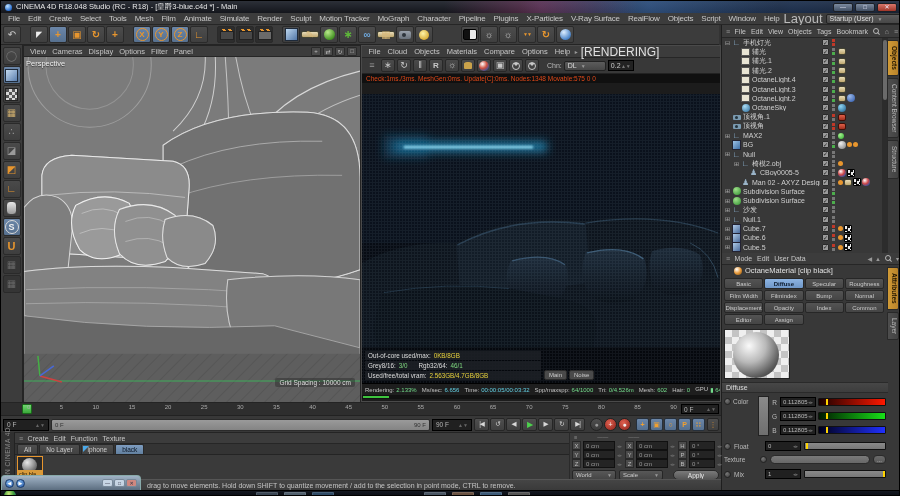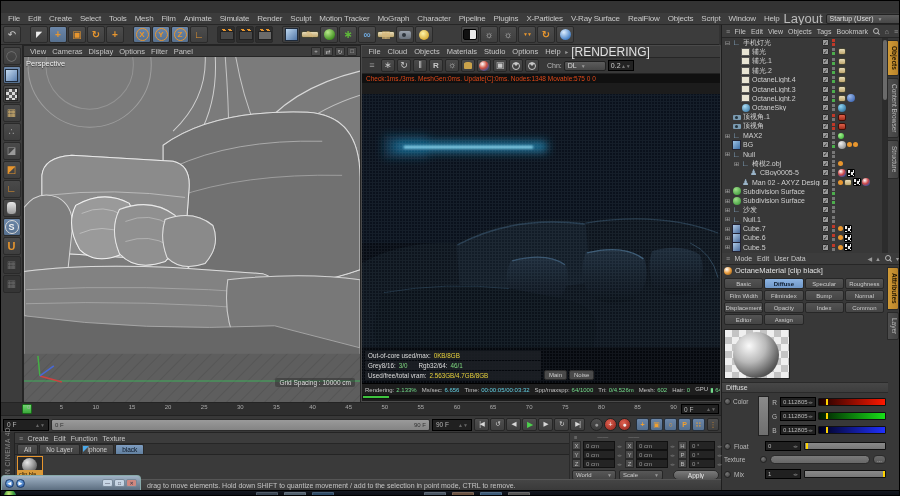--- a/index.html
+++ b/index.html
@@ -167,21 +167,21 @@
   #om-scroll{position:absolute;left:160px;top:13px;width:6px;height:215px;background:#2c2c2c}
   #om-scroll::before{content:"";position:absolute;left:1px;top:2px;width:4px;height:60px;background:#6a6a6a;border-radius:2px}
   .vtabs{position:absolute;right:0;width:14px;display:flex;flex-direction:column;gap:2px;padding-top:2px}
   #om-vtabs{top:13px;height:215px}
   #am-vtabs{top:240px;height:225px}
   .vtab{writing-mode:vertical-rl;transform:none;font-size:6.5px;color:#bbb;background:linear-gradient(90deg,#4e4e4e,#424242);border:1px solid #292929;padding:5px 0;text-align:center;width:12px;border-radius:0 2px 2px 0}
   .vtab.act{background:linear-gradient(90deg,#d09a36,#b9832a);color:#241700;font-weight:bold}
   #am-bar{position:absolute;left:0;top:228px;width:180px;height:12px}
   #am-bar .right{margin-left:auto;display:flex;align-items:center;gap:3px;color:#999;font-size:6px}
   #mat{position:absolute;left:0;top:240px;width:166px;height:225px;background:#383838}
-  #mat-title{position:absolute;left:2px;top:1px;display:flex;align-items:center;gap:3px;font-size:7.5px;color:#e0e0e0}
+  #mat-title{position:absolute;left:12px;top:1px;display:flex;align-items:center;gap:3px;font-size:7.5px;color:#e0e0e0}
   #mat-title .mball{width:8px;height:8px;border-radius:50%;background:radial-gradient(circle at 35% 30%,#fff,#e89b3c 50%,#7a4a10);flex:none}
   #mat-grid{position:absolute;left:2px;top:13px;width:160px;display:grid;grid-template-columns:repeat(4,1fr);gap:1px}
   .mbtn{height:11px;background:linear-gradient(180deg,#535353,#454545);border:1px solid #272727;border-radius:2px;color:#ccc;font-size:6px;display:flex;align-items:center;justify-content:center;white-space:nowrap;overflow:hidden}
   .mbtn.act{background:linear-gradient(180deg,#8db4e2,#6f97c8);color:#0c1a2c;font-weight:bold}
   #mat-preview{position:absolute;left:2px;top:64px;width:66px;height:50px;border:1px solid #222;background-image:conic-gradient(#c4c4c4 90deg,#efefef 90deg 180deg,#c4c4c4 180deg 270deg,#efefef 270deg);background-size:14px 14px;overflow:hidden}
   #mat-preview::before{content:"";position:absolute;left:8px;top:2px;width:46px;height:46px;border-radius:50%;background:radial-gradient(circle at 35% 30%,#fafafa,#b9b9b9 38%,#5a5a5a 72%,#262626)}
   #diffuse-bar{position:absolute;left:0;top:117px;width:166px;height:11px;background:linear-gradient(180deg,#474747,#3d3d3d);border-top:1px solid #2a2a2a;border-bottom:1px solid #2a2a2a;color:#ddd;font-size:7px;display:flex;align-items:center;padding:0 4px}
   .rnd{width:7px;height:7px;border-radius:50%;background:radial-gradient(circle at 35% 30%,#777,#3a3a3a);border:1px solid #222;flex:none}
   #color-block{position:absolute;left:2px;top:131px;width:162px;display:flex}
   #color-left{width:34px;display:flex;align-items:flex-start;gap:2px;padding-top:2px}
@@ -256,20 +256,29 @@
   .pwb.close{background:#d08880}
   #taskbar{left:0;top:489px;width:900px;height:7px;background:linear-gradient(180deg,#141821,#070a10);border-top:1px solid #000;display:flex;align-items:center;overflow:hidden}
   #orb{width:12px;height:12px;border-radius:50%;background:radial-gradient(circle at 40% 30%,#cfe87a,#3a9a3a 45%,#1a5aa8);margin:4px 0 0 3px;flex:none}
   .tk{height:5px;width:22px;border-radius:1px;margin-left:6px;flex:none;border:1px solid rgba(255,255,255,.12)}
 </style>
 </head>
 <body>
 
 <div id="root">
 
+  <div id="titlebar" class="abs">
+    <span id="app-icon"></span>
+    <span>CINEMA 4D R18.048 Studio (RC - R18) - [皇爵3-blue.c4d *] - Main</span>
+    <span id="win-btns">
+      <span class="wbtn">—</span>
+      <span class="wbtn">□</span>
+      <span class="wbtn close">✕</span>
+    </span>
+  </div>
 
   <div id="menubar" class="abs">
     <span style="display:flex">
 
     <span class="mi">File</span>
         <span class="mi">Edit</span>
         <span class="mi">Create</span>
         <span class="mi">Select</span>
         <span class="mi">Tools</span>
         <span class="mi">Mesh</span>
@@ -441,21 +450,21 @@
   </div>
 
   <div id="lv" class="abs">
     <div class="lv-menu">
       <span style="display:flex">
 
       <span class="mi">File</span>
           <span class="mi">Cloud</span>
           <span class="mi">Objects</span>
           <span class="mi">Materials</span>
-          <span class="mi">Studio</span>
+          <span class="mi">Compare</span>
           <span class="mi">Options</span>
           <span class="mi">Help</span>
         </span>
       <span class="arrow">▸</span>
       <span class="badge">[RENDERING]</span>
     </div>
     <div class="lv-tools">
       <span style="display:flex;gap:2px">
 
       <span class="vt v-flat">≡</span>

